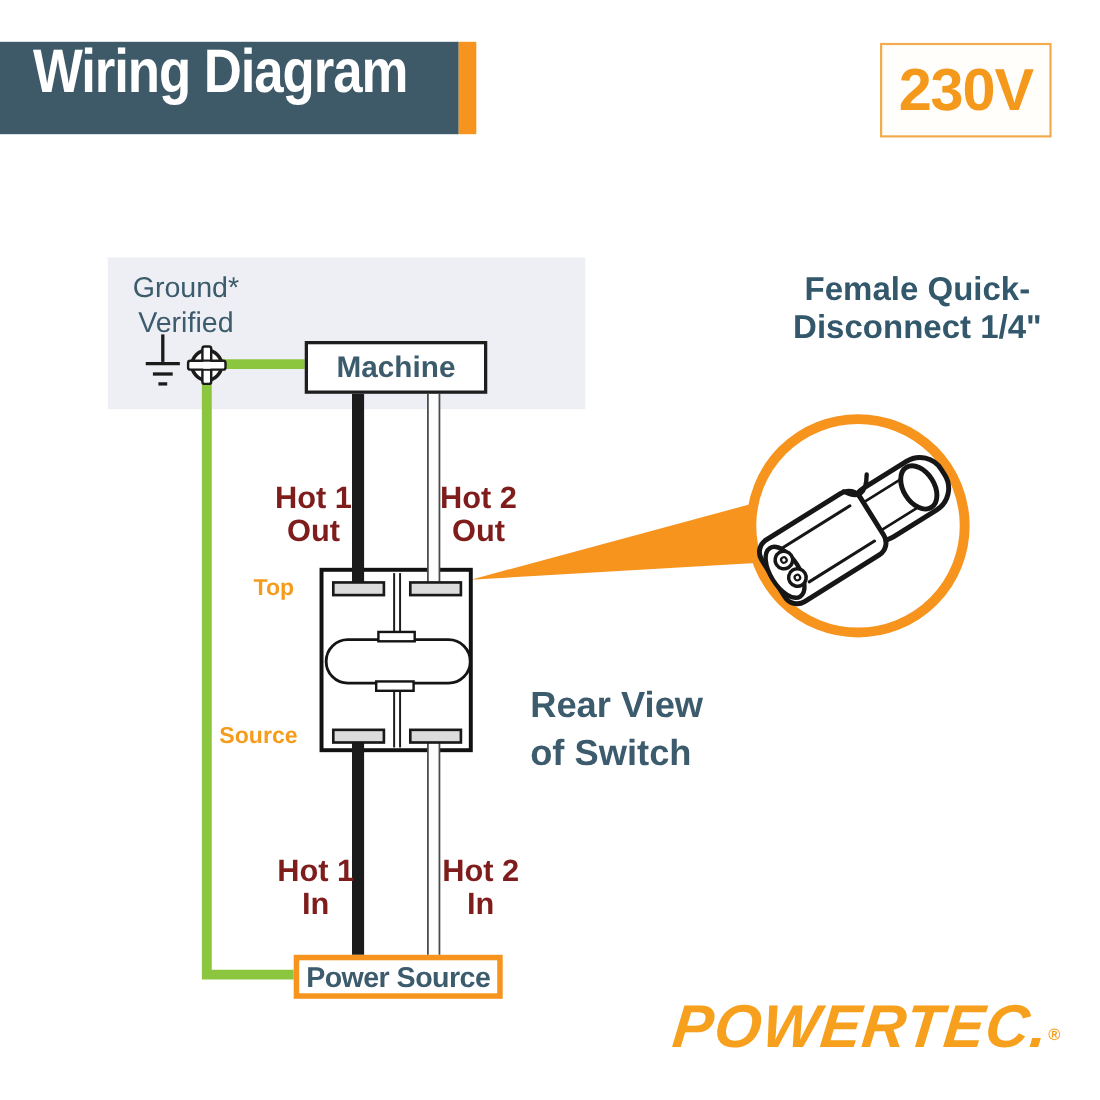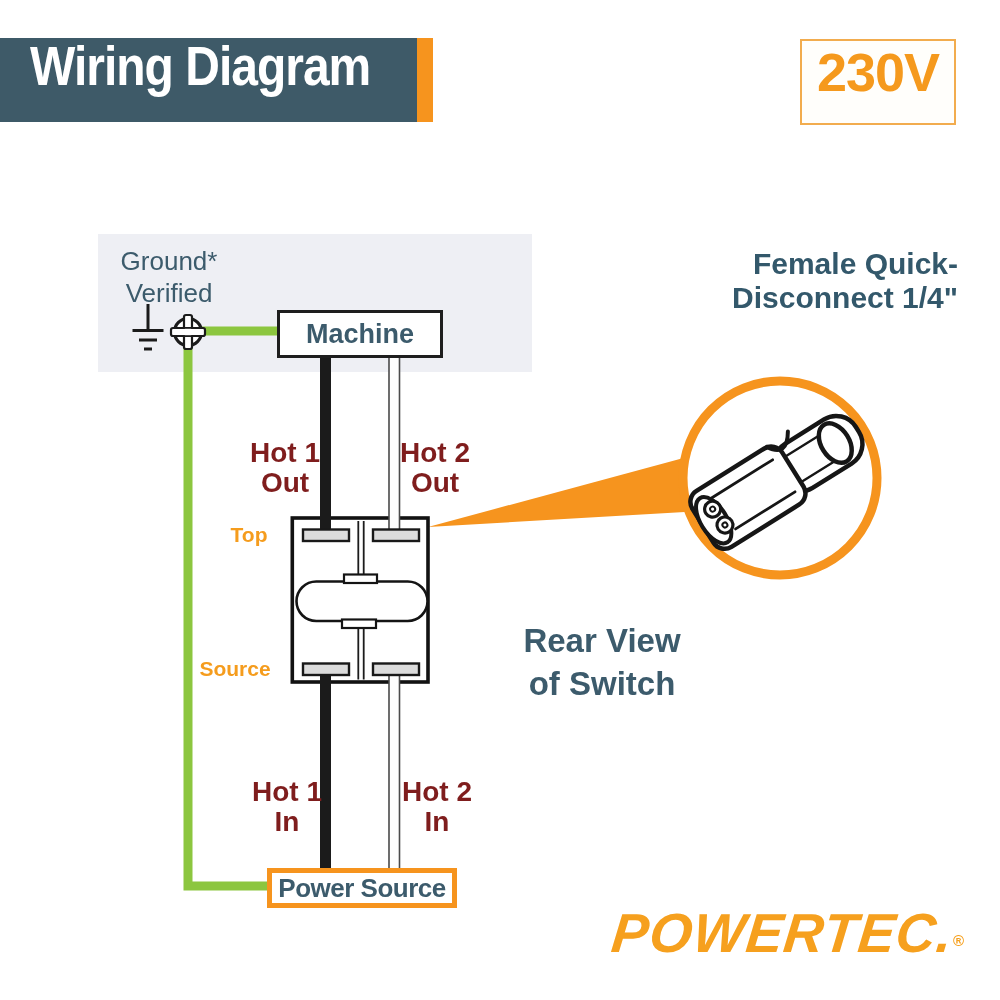--- a/index.html
+++ b/index.html
@@ -5,21 +5,21 @@
   html,body{margin:0;padding:0;background:#fff;}
   #canvas{position:relative;width:1000px;height:1000px;background:#ffffff;overflow:hidden;
           font-family:"Liberation Sans", sans-serif;}
   .abs{position:absolute;}
   
   .banner{left:0;top:38px;width:417px;height:84px;background:#3E5A68;display:flex;align-items:flex-start;}
   .banner-stripe{left:417px;top:38px;width:16px;height:84px;background:#F6941E;}
   .page-title{color:#ffffff;font-size:48px;font-weight:bold;letter-spacing:-1px;padding-left:30px;
               display:inline-block;transform:scaleY(1.16);transform-origin:left center;white-space:nowrap;}
   .badge{left:800px;top:39px;width:152px;height:82px;background:#fffefb;border:2px solid #F2AC4E;
-         display:flex;align-items:flex-start;justify-content:center;}
+         display:flex;align-items:center;justify-content:center;}
   .badge-text{color:#F5991D;font-size:54px;font-weight:bold;letter-spacing:-1px;}
   
   .panel{left:98px;top:234px;width:434px;height:138px;background:#EEEFF4;z-index:0;}
   .vg-label{left:100px;top:245px;width:138px;text-align:center;font-size:26px;line-height:32px;
             color:#3C5B6C;z-index:2;}
   
   #gfx{left:0;top:0;z-index:1;}
   
   .machine-box{left:277px;top:310px;width:166px;height:48px;background:#ffffff;border:3px solid #1E1E1E;
                box-sizing:border-box;display:flex;align-items:center;justify-content:center;z-index:2;}
@@ -28,23 +28,23 @@
              box-sizing:border-box;display:flex;align-items:center;justify-content:center;z-index:2;}
   .power-box span{font-size:26px;font-weight:bold;color:#3C5B6C;letter-spacing:-0.5px;}
   
   .hot-label{width:104px;text-align:center;font-size:28px;line-height:30px;font-weight:bold;
              color:#7f1d1d;z-index:2;margin-top:24px;}
   .pos-h1o{left:233px;top:414px;} .pos-h2o{left:383px;top:414px;}
   .pos-h1i{left:235px;top:753px;} .pos-h2i{left:385px;top:753px;}
   .side-label{text-align:center;font-weight:bold;font-size:21px;line-height:22px;color:#F59C1D;z-index:2;}
   .pos-top{left:210px;top:524px;width:78px;}
   .pos-bottom{left:182px;top:658px;width:106px;}
-  .rear-view{left:482px;top:619px;width:240px;text-align:center;font-size:33px;line-height:43px;
+  .rear-view{left:482px;top:619px;width:240px;font-size:33px;line-height:43px;
              font-weight:bold;color:#3C5B6C;z-index:2;}
-  .callout-title{left:634px;top:247px;width:324px;text-align:right;font-size:30px;line-height:34px;
+  .callout-title{left:672px;top:247px;width:324px;text-align:center;font-size:30px;line-height:34px;
                  font-weight:bold;color:#33586B;z-index:2;}
   
   .brand{left:560px;top:901px;width:404px;text-align:right;color:#F6A01E;z-index:2;white-space:nowrap;}
   .brand-name{font-size:55px;font-weight:bold;font-style:italic;letter-spacing:1px;display:inline-block;
               transform:skewX(-6deg);}
   .brand-reg{font-size:15px;font-weight:bold;}
 </style>
 </head>
 <body>
 

